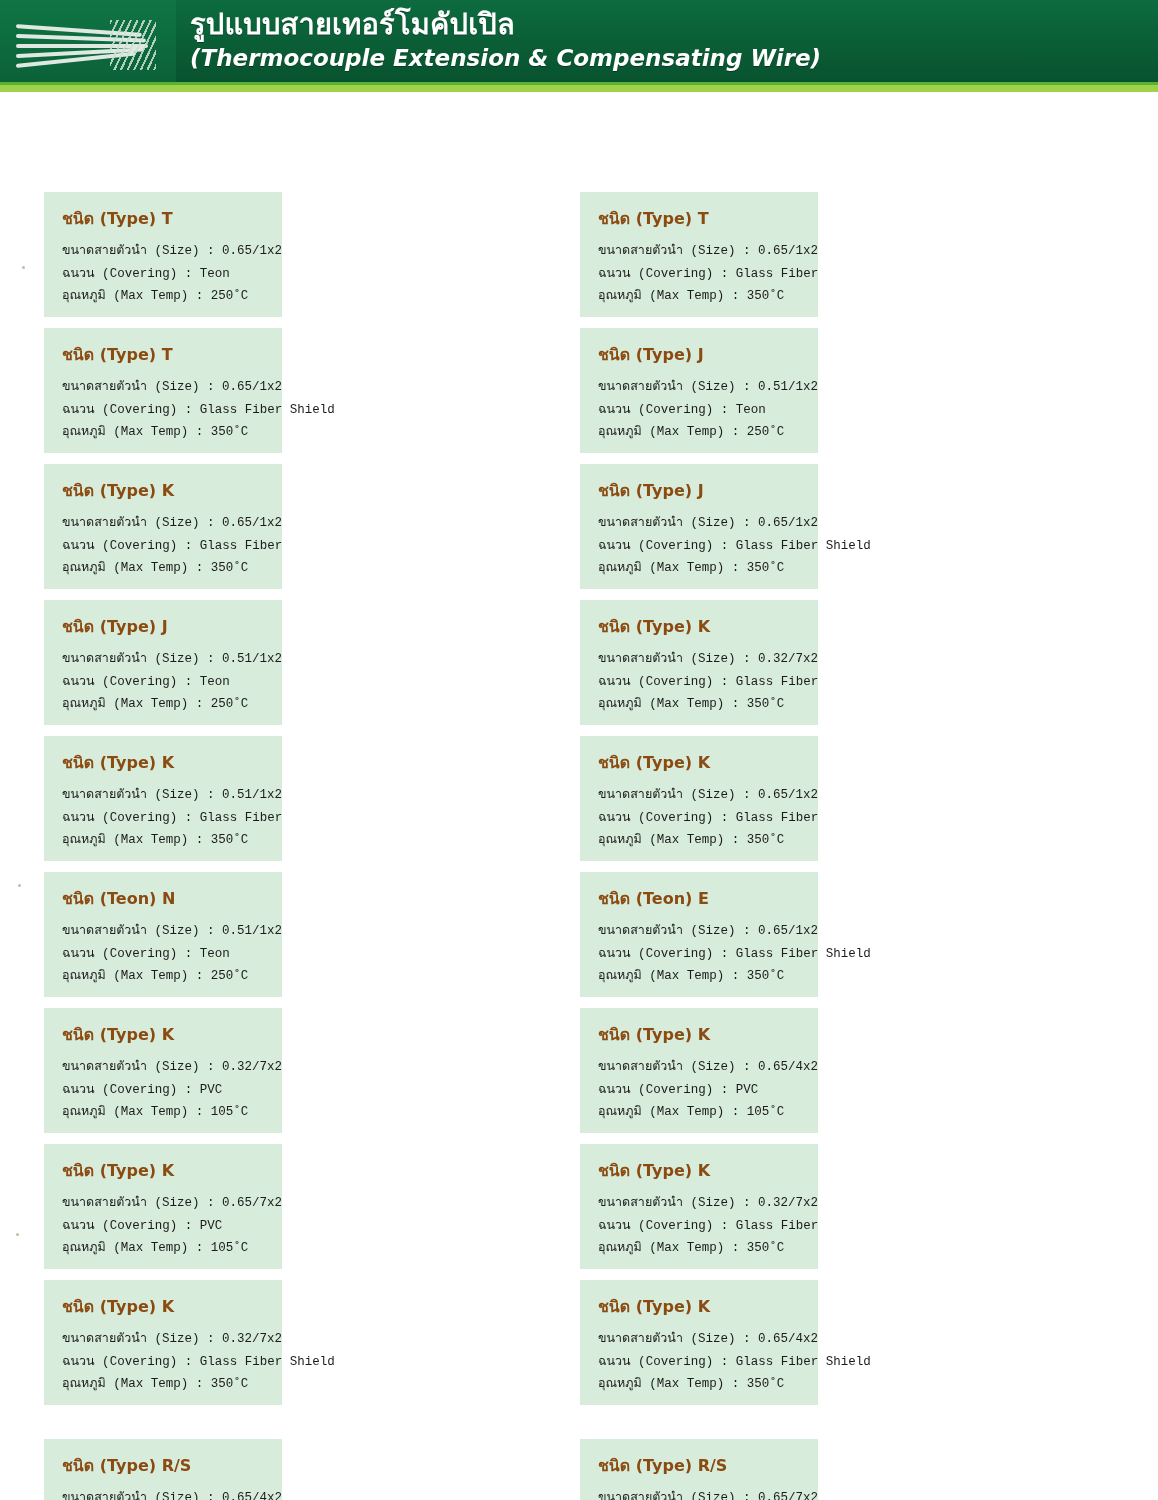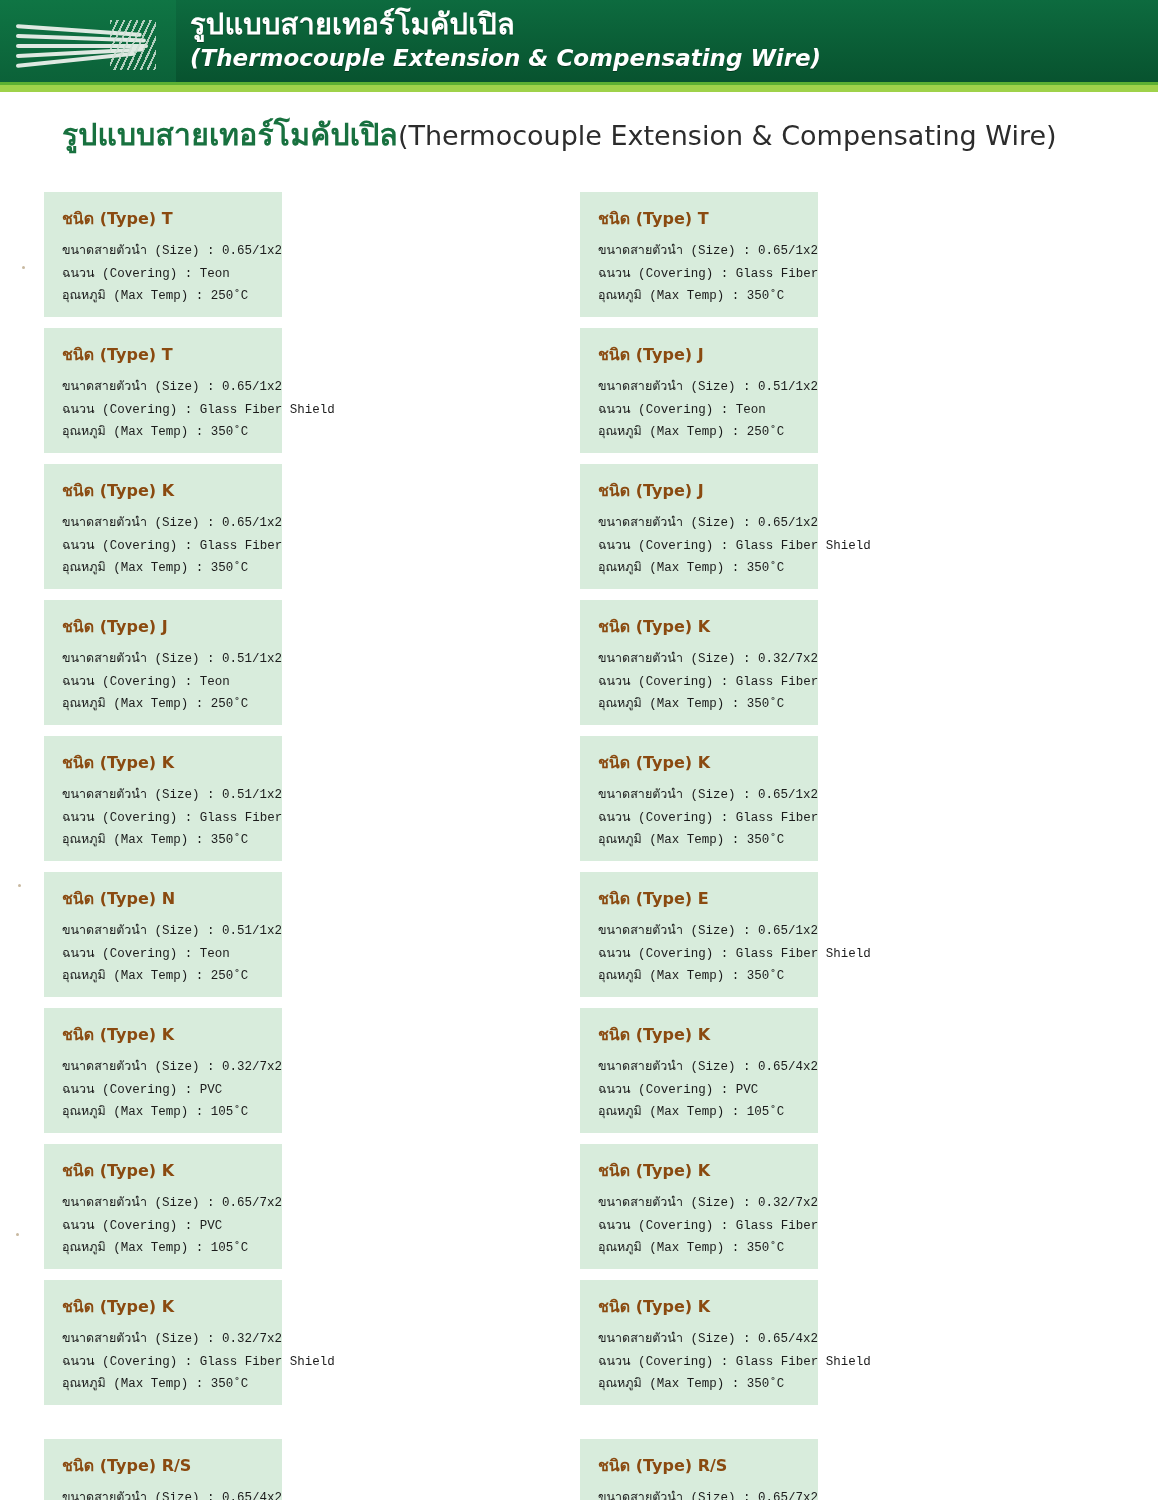--- a/index.html
+++ b/index.html
@@ -190,23 +190,20 @@
       </div>
     </div>
     <div class="titles">
       <div class="th-title">รูปแบบสายเทอร์โมคัปเปิล</div>
       <div class="en-title">(Thermocouple Extension &amp; Compensating Wire)</div>
     </div>
     <div class="stripe2"></div>
     <div class="stripe"></div>
   </div>
 
-  <div class="page-title">
-    <span class="th">รูปแบบสายเทอร์โมคัปเปิล</span><span class="en">(Thermocouple Extension &amp; Compensating Wire)</span>
-  </div>
 
   <div class="footnote-dot" style="left:22px; top:266px;"></div>
   <div class="footnote-dot" style="left:18px; top:884px;"></div>
   <div class="footnote-dot" style="left:16px; top:1233px;"></div>
 
   <div class="grid">
 
     <div class="row">
       <div class="cell">
         <div class="spec">
@@ -368,36 +365,36 @@
           <div class="w" style="left:26px; top:34px; width:100px; height:7px; background:#f8f6f0; transform:rotate(9deg);"></div>
           <div class="w" style="left:26px; top:62px; width:100px; height:7px; background:#f4f1e9; transform:rotate(-3deg);"></div>
           <div class="braid" style="left:120px; top:52px; width:162px; height:15px; transform:rotate(-3deg); background-image:repeating-linear-gradient(70deg, rgba(250,250,245,.98) 0 3px, rgba(190,190,180,.6) 3px 6px);"></div>
         </div>
       </div>
     </div>
 
     <div class="row">
       <div class="cell">
         <div class="spec">
-          <div class="type">ชนิด (Type) N</div>
+          <div class="type">ชนิด (Teon) N</div>
           <div class="line">ขนาดสายตัวนำ (Size) : 0.51/1x2</div>
           <div class="line">ฉนวน (Covering) : Teon</div>
           <div class="line">อุณหภูมิ (Max Temp) : 250˚C</div>
         </div>
         <div class="photo">
           <div class="bg"></div>
           <div class="tip" style="left:18px; top:34px; width:40px; height:4px; transform:rotate(7deg);"></div>
           <div class="w" style="left:28px; top:34px; width:92px; height:5px; background:#d9622a; transform:rotate(10deg);"></div>
           <div class="w" style="left:28px; top:64px; width:92px; height:5px; background:#c98a3c; transform:rotate(-5deg);"></div>
           <div class="sheath" style="left:116px; top:52px; width:164px; height:9px; background:linear-gradient(180deg,#b9813c,#7c5220); transform:rotate(-2deg);"></div>
         </div>
       </div>
       <div class="cell">
         <div class="spec">
-          <div class="type">ชนิด (Type) E</div>
+          <div class="type">ชนิด (Teon) E</div>
           <div class="line">ขนาดสายตัวนำ (Size) : 0.65/1x2</div>
           <div class="line">ฉนวน (Covering) : Glass Fiber Shield</div>
           <div class="line">อุณหภูมิ (Max Temp) : 350˚C</div>
         </div>
         <div class="photo">
           <div class="bg"></div>
           <div class="tip" style="left:10px; top:48px; width:46px; height:4px; transform:rotate(-6deg);"></div>
           <div class="tip" style="left:10px; top:58px; width:46px; height:4px; transform:rotate(2deg);"></div>
           <div class="braid dark" style="left:52px; top:48px; width:232px; height:14px; transform:rotate(-1deg);"></div>
         </div>

